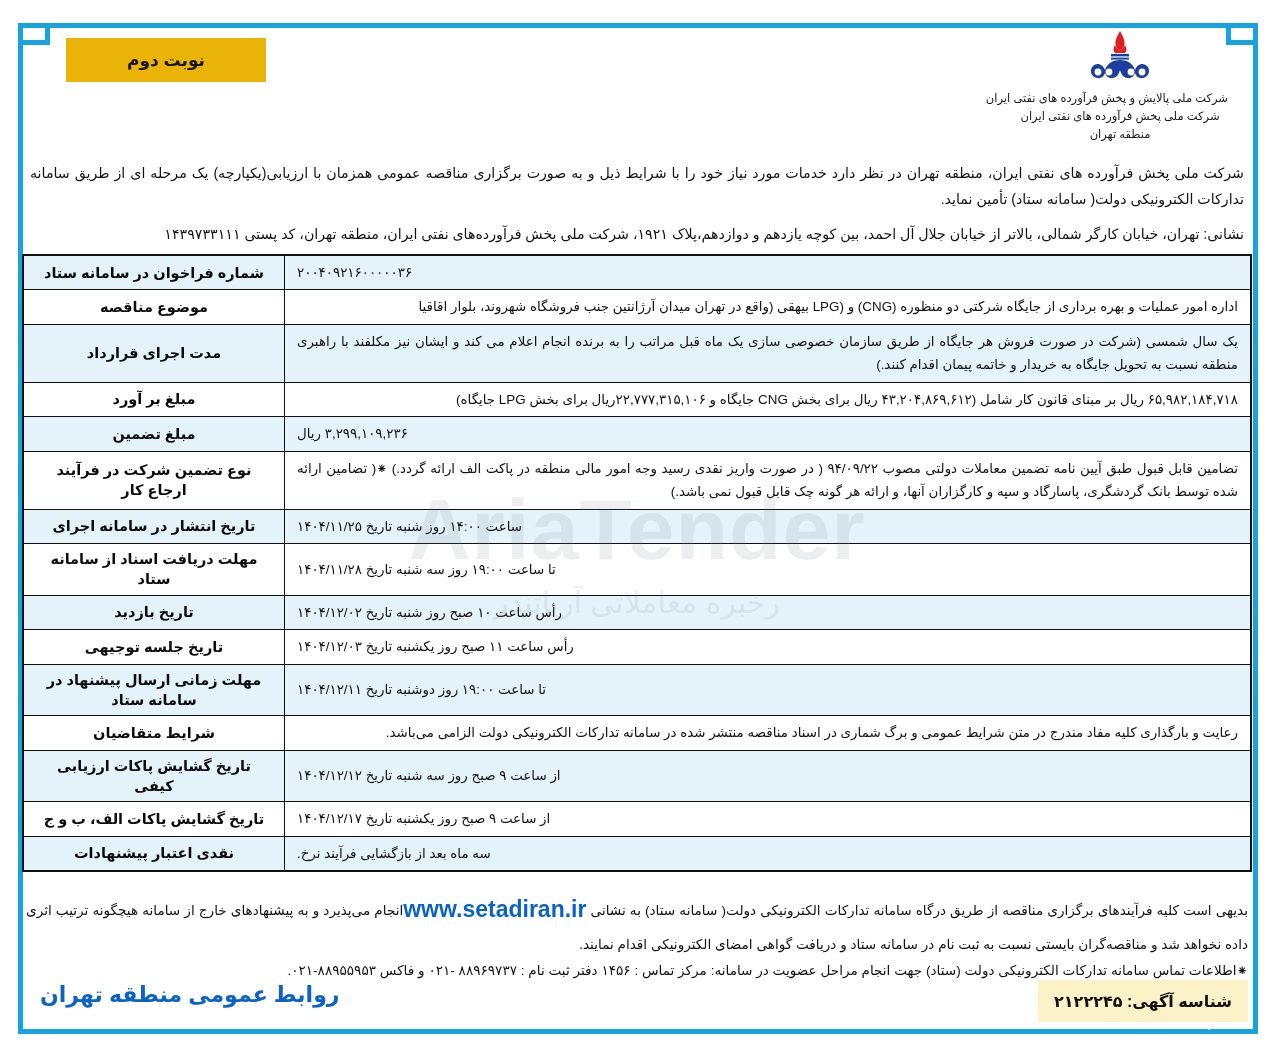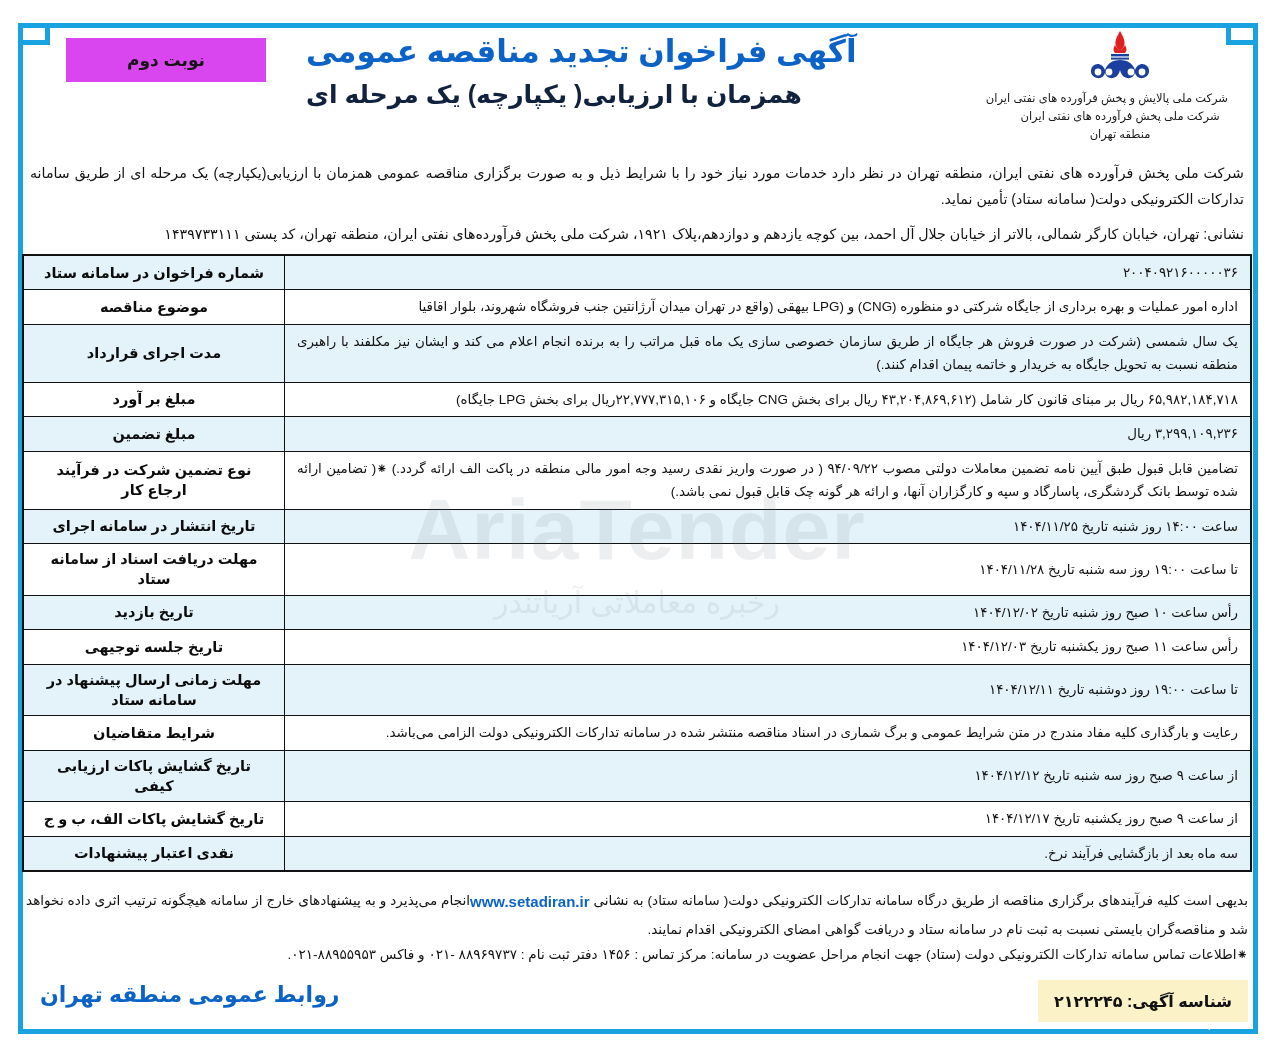--- a/index.html
+++ b/index.html
@@ -65,21 +65,21 @@
     left: 30px; top: 30px;
     width: 1216px; height: 118px;
   }
 
   #noubat-badge {
     position: absolute;
     right: 980px;
     top: 8px;
     width: 200px;
     height: 44px;
-    background: #d946ef;
+    background: #eab308;
     display: flex;
     align-items: center;
     justify-content: center;
     font-size: 17px;
     font-weight: bold;
     color: #161616;
     letter-spacing: 0px;
   }
 
   #title-block {
@@ -168,41 +168,41 @@
     text-align: center;
     line-height: 1.4;
     background-clip: padding-box;
   }
   td.val {
     font-size: 13.4px;
     color: #111;
     text-align: justify;
     line-height: 1.75;
   }
-  td.val.center-ish { text-align: right; }
+  td.val.center-ish { text-align: left; }
 
   
   #footer-notes {
     position: absolute;
     left: 26px;
     top: 888px;
     width: 1222px;
   }
   .fn-line {
     font-size: 13.6px;
     line-height: 1.9;
     color: #111;
     text-align: justify;
     margin: 0;
   }
   .fn-line.tight { text-align: right; }
   .url {
     color: #0b63c8;
     font-weight: bold;
-    font-size: 15px;
+    font-size: 23px;
     direction: ltr;
     display: inline-block;
     vertical-align: -2px;
   }
 
   
   #bottom-bar {
     position: absolute;
     left: 26px;
     top: 980px;
@@ -280,24 +280,20 @@
 
   <div id="watermark">
     <div id="wm-main">AriaTender</div>
     <div id="wm-sub">رخبره معاملاتی آریاتندر</div>
   </div>
 
   <div id="header">
 
     <div id="noubat-badge">نوبت دوم</div>
 
-    <div id="title-block">
-      <div id="main-title">آگهی فراخوان تجدید مناقصه عمومی</div>
-      <div id="sub-title">همزمان با ارزیابی( یکپارچه) یک مرحله ای</div>
-    </div>
 
     <div id="org-block">
       <div id="logo">
         <svg width="70" height="56" viewBox="0 0 70 56" xmlns="http://www.w3.org/2000/svg">
           <path d="M35 1 C31 8 29.5 12 31 16 C32 18.5 34 19.5 35 22 C36 19.5 38 18.5 39 16 C40.5 12 39 8 35 1 Z" fill="#e02020"></path>
           <path d="M30 15 C28 18 28 21 30 23 L40 23 C42 21 42 18 40 15 C38.5 18 36.5 19 35 21 C33.5 19 31.5 18 30 15 Z" fill="#e02020"></path>
           <rect x="26" y="24" width="18" height="2.4" fill="#1a3f9e"></rect>
           <rect x="26" y="27.6" width="18" height="2" fill="#1a3f9e"></rect>
           <path d="M35 30 C27 30 22 34 20 40 C18 34 12 32 8 36 C4 40 6 47 12 48 C16 48.7 19 46.5 20 43 C21 46.5 24 48.7 28 48 C32 47.2 34 44 35 40 C36 44 38 47.2 42 48 C46 48.7 49 46.5 50 43 C51 46.5 54 48.7 58 48 C64 47 66 40 62 36 C58 32 52 34 50 40 C48 34 43 30 35 30 Z" fill="#1a3f9e"></path>
           <circle cx="13" cy="42" r="3.4" fill="#ffffff"></circle>

